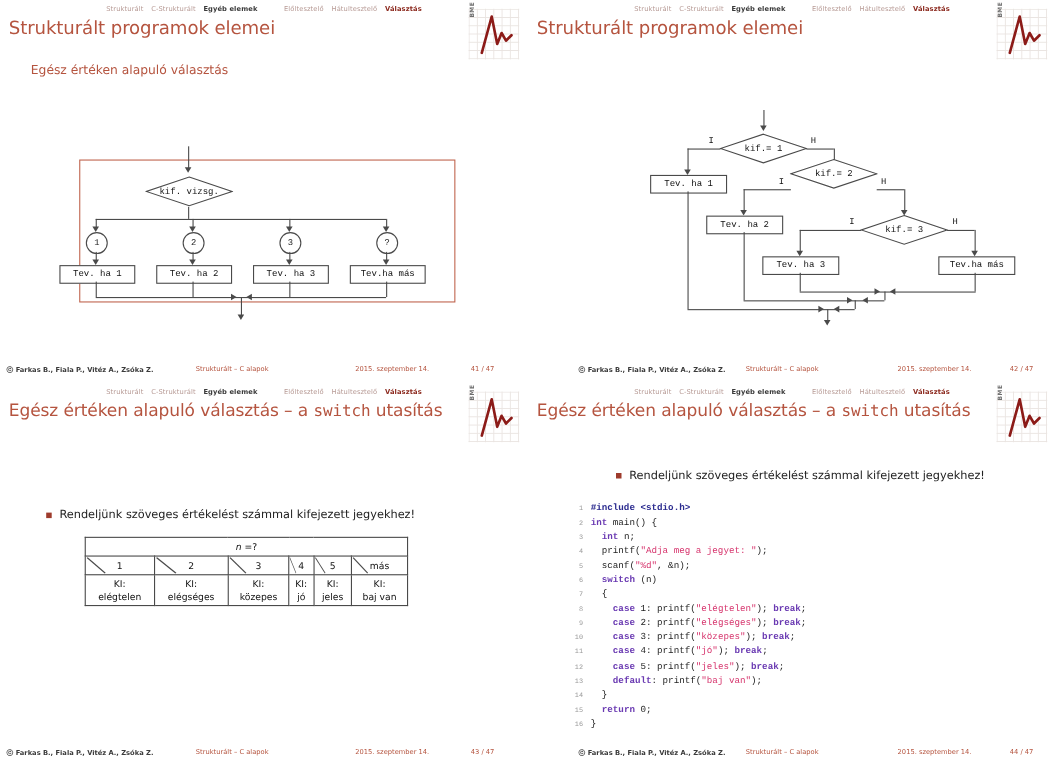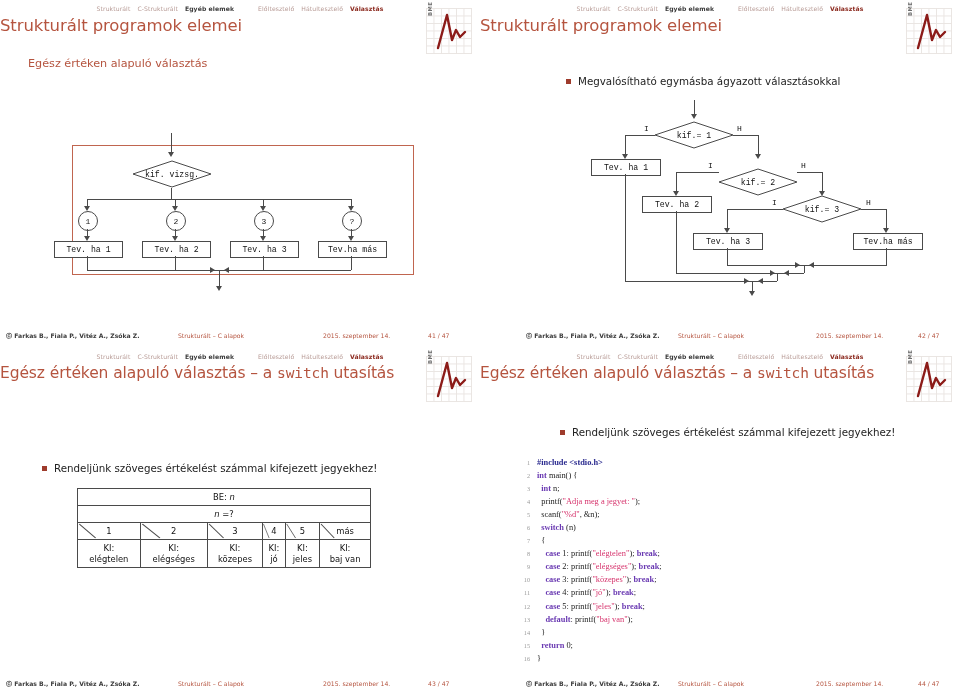--- a/index.html
+++ b/index.html
@@ -12,21 +12,21 @@
   .navbar{position:absolute;top:3px;left:0;width:480px;height:11px;
           display:flex;justify-content:center;align-items:center;gap:0;}
   .navgrp{display:flex;gap:7px;}
   .navgrp+.navgrp{margin-left:24px;}
   .nav{font-size:6.1px;letter-spacing:.1px;font-family:"DejaVu Sans",sans-serif;
        color:#b79a95;white-space:nowrap;}
   .nav.active{color:#3b3b3b;font-weight:bold;}
   .nav.active2{color:#8c2a1f;font-weight:bold;}
 
   
-  .stitle{position:absolute;top:16px;left:0;width:390px;font-size:16.5px;
+  .stitle{position:absolute;top:16px;left:8px;width:390px;font-size:16.5px;
           color:#b5543f;font-family:"DejaVu Sans",sans-serif;letter-spacing:-.1px;
           white-space:nowrap;}
   .stitle .mono{font-family:"DejaVu Sans Mono",monospace;font-size:14.5px;}
 
   
   .logo{position:absolute;right:8px;top:8px;width:46px;height:46px;}
   .logo .grid{position:absolute;inset:0;
       background-image:linear-gradient(to right,#e3dcd8 1px,transparent 1px),
                        linear-gradient(to bottom,#e3dcd8 1px,transparent 1px);
       background-size:7.5px 7.5px;opacity:.75;}
@@ -71,21 +71,21 @@
   .stable{position:absolute;border-collapse:collapse;font-size:8.4px;color:#111;}
   .stable td{border:1px solid #4a4a4a;text-align:center;padding:3px 2px;
              vertical-align:middle;}
   .stable .ital{font-style:italic;}
   .slashcell{position:relative;padding:2px 2px 2px 2px;}
   .slashcell .sl{position:absolute;left:0;top:0;width:100%;height:100%;
                  pointer-events:none;}
   .twoline{line-height:1.25;}
 
   
-  .code{position:absolute;font-family:Liberation Serif, serif;font-size:8.4px;
+  .code{position:absolute;font-family:Liberation Mono, monospace;font-size:8.4px;
         line-height:13.05px;white-space:pre;}
   .code .row{display:flex;align-items:baseline;}
   .code .num{width:17px;text-align:right;color:#9a9a9a;font-size:6.2px;
              margin-right:7px;flex:none;}
   .kw{color:#6a3ab2;font-weight:bold;}
   .str{color:#d6336c;}
   .pp{color:#2b2b8f;font-weight:bold;}
   .pl{color:#1c1c1c;}
 
   
@@ -219,24 +219,20 @@
     <div class="stitle">Strukturált programok elemei</div>
 
     <div class="logo">
       <div class="grid"></div>
       <span class="bme">BME</span>
       <svg width="34" height="40" viewBox="0 0 34 40">
         <path d="M4 38 L13 5 L18 30 L22 20 L26 27 L31 22" fill="none" stroke="#8c1b18" stroke-width="2.4" stroke-linecap="round" stroke-linejoin="round"></path>
       </svg>
     </div>
 
-    <div class="bullet" style="left:86px;top:75px;width:370px;">
-      <span class="sq"></span>
-      <span>Megvalósítható egymásba ágyazott választásokkal</span>
-    </div>
 
     <div class="fc" style="left:0;top:0;width:480px;height:348px;">
       <div class="ln lnv" style="left:214px;top:100px;height:16px;"></div>
       <div class="arw down" style="left:211px;top:114px;"></div>
 
       <div class="diam" style="left:174px;top:121px;width:80px;height:28px;">
         <svg class="shape" viewBox="0 0 80 28">
           <polygon points="40,1 79,14 40,27 1,14" fill="#fff" stroke="#4a4a4a" stroke-width="1"></polygon>
         </svg>
         <div class="lbl">kif.= 1</div>
@@ -246,21 +242,21 @@
 
       <div class="ln lnh" style="left:145px;top:135px;width:30px;"></div>
       <div class="ln lnv" style="left:145px;top:135px;height:21px;"></div>
       <div class="arw down" style="left:142px;top:154px;"></div>
       <div class="box" style="left:111px;top:159px;width:68px;height:15px;">Tev. ha 1</div>
 
       <div class="ln lnh" style="left:253px;top:135px;width:25px;"></div>
       <div class="ln lnv" style="left:278px;top:135px;height:21px;"></div>
       <div class="arw down" style="left:275px;top:154px;"></div>
 
-      <div class="diam" style="left:238px;top:168px;width:80px;height:28px;">
+      <div class="diam" style="left:238px;top:144px;width:80px;height:28px;">
         <svg class="shape" viewBox="0 0 80 28">
           <polygon points="40,1 79,14 40,27 1,14" fill="#fff" stroke="#4a4a4a" stroke-width="1"></polygon>
         </svg>
         <div class="lbl">kif.= 2</div>
       </div>
       <div class="cond" style="left:228px;top:161px;">I</div>
       <div class="cond" style="left:321px;top:161px;">H</div>
 
       <div class="ln lnh" style="left:196px;top:172px;width:43px;"></div>
       <div class="ln lnv" style="left:196px;top:172px;height:21px;"></div>
@@ -344,23 +340,20 @@
       </svg>
     </div>
 
     <div class="bullet" style="left:42px;top:114px;width:370px;">
       <span class="sq"></span>
       <span>Rendeljünk szöveges értékelést számmal kifejezett jegyekhez!</span>
     </div>
 
     <table class="stable" style="left:77px;top:140px;width:294px;">
       <tbody>
-      <tr>
-        <td colspan="6"><span>BE: </span><span class="ital">n</span></td>
-      </tr>
       <tr>
         <td colspan="6"><span class="ital">n</span><span> =?</span></td>
       </tr>
       <tr>
         <td class="slashcell"><svg class="sl" viewBox="0 0 49 17" preserveAspectRatio="none">
                 <line x1="1" y1="1" x2="14" y2="16" stroke="#4a4a4a" stroke-width="1"></line>
               </svg><span>1</span></td>
         <td class="slashcell"><svg class="sl" viewBox="0 0 49 17" preserveAspectRatio="none">
                 <line x1="1" y1="1" x2="14" y2="16" stroke="#4a4a4a" stroke-width="1"></line>
               </svg><span>2</span></td>

